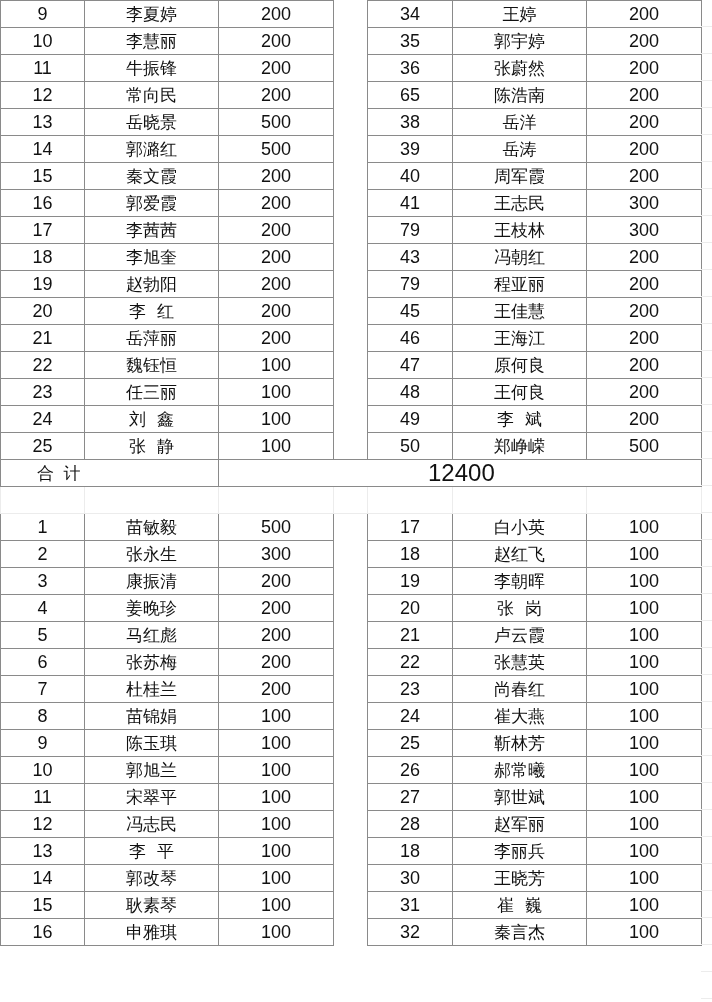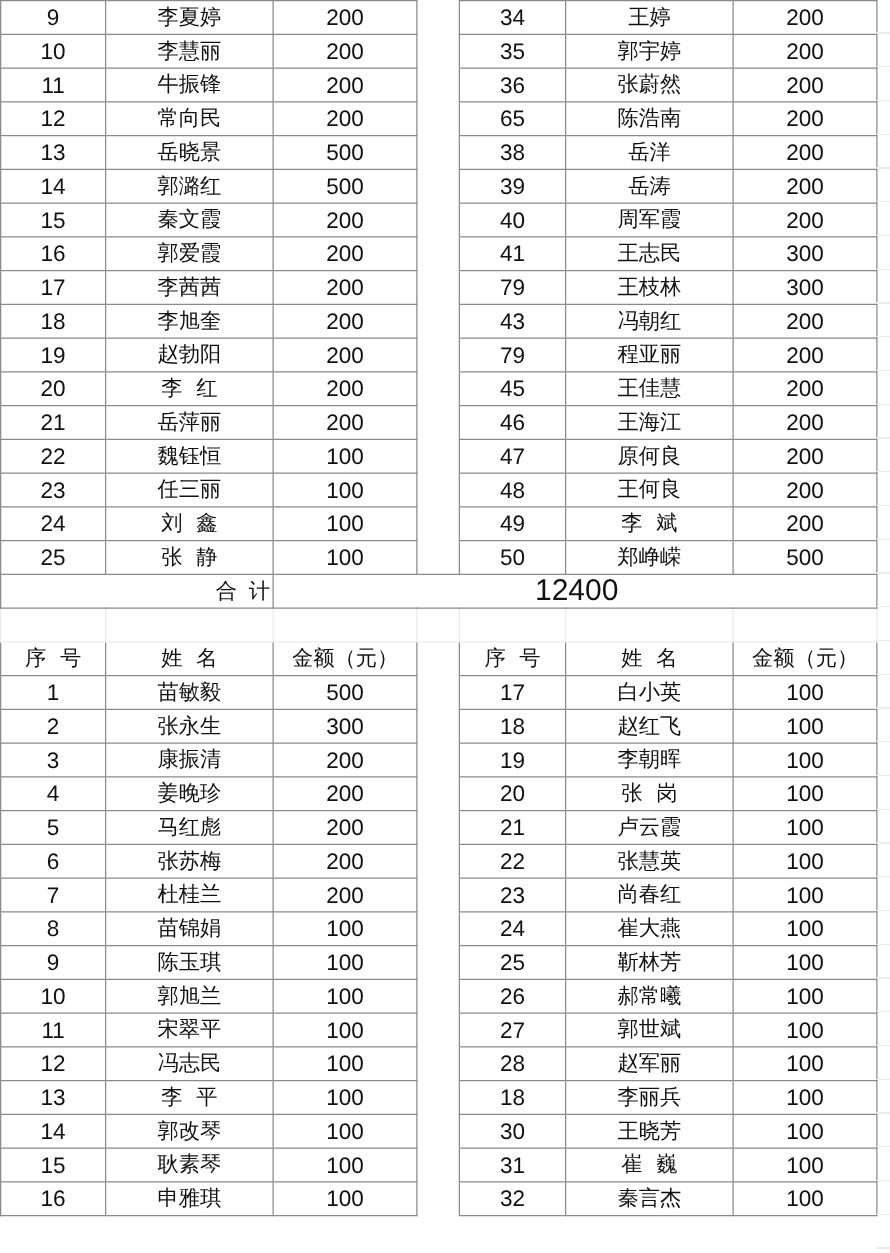--- a/index.html
+++ b/index.html
@@ -10,21 +10,21 @@
   }
   .sheet { position: absolute; left: 0; top: 0; width: 712px; }
   table { border-collapse: collapse; table-layout: fixed; width: 701px; }
   td {
     border: 1px solid #8a8a8a; height: 26px; padding: 0;
     text-align: center; vertical-align: middle;
     font-size: 17px; line-height: 26px; white-space: pre; overflow: hidden;
   }
   td.num { font-family: "Liberation Sans", sans-serif; font-size: 18px; }
   td.gap { border-top: none; border-bottom: none; }
-  td.total-label { text-align: right; padding-left: 36px; letter-spacing: 2px; }
+  td.total-label { text-align: left; padding-left: 36px; letter-spacing: 2px; }
   td.total-value { text-align: left; padding-left: 209px; font-family: "Liberation Sans", sans-serif; font-size: 24px; }
   tr.blank td { border: 1px solid #ececec; height: 26px; }
   tr.title td { font-size: 17px; }
   .rightgrid {
     position: absolute; left: 701px; top: 0; width: 11px; height: 1002px;
     background:
       repeating-linear-gradient(to bottom, transparent 0, transparent 26px, #ececec 26px, #ececec 27px);
   }
   col.c1 { width: 84px; } col.c2 { width: 134px; } col.c3 { width: 115px; }
   col.c4 { width: 34px; } col.c5 { width: 85px; } col.c6 { width: 134px; } col.c7 { width: 115px; }
@@ -205,29 +205,20 @@
     </tr>
     <tr class="blank">
       <td></td>
           <td></td>
           <td></td>
           <td></td>
           <td></td>
           <td></td>
           <td></td>
     </tr>
-    <tr>
-      <td>序  号</td>
-      <td>姓  名</td>
-      <td>金额（元）</td>
-      <td class="gap"></td>
-      <td>序  号</td>
-      <td>姓  名</td>
-      <td>金额（元）</td>
-    </tr>
     </tbody>
       <tbody id="t2body">
         <tr>
           <td class="num">1</td>
           <td>苗敏毅</td>
           <td class="num">500</td>
           <td class="gap"></td>
           <td class="num">17</td>
           <td>白小英</td>
           <td class="num">100</td>

